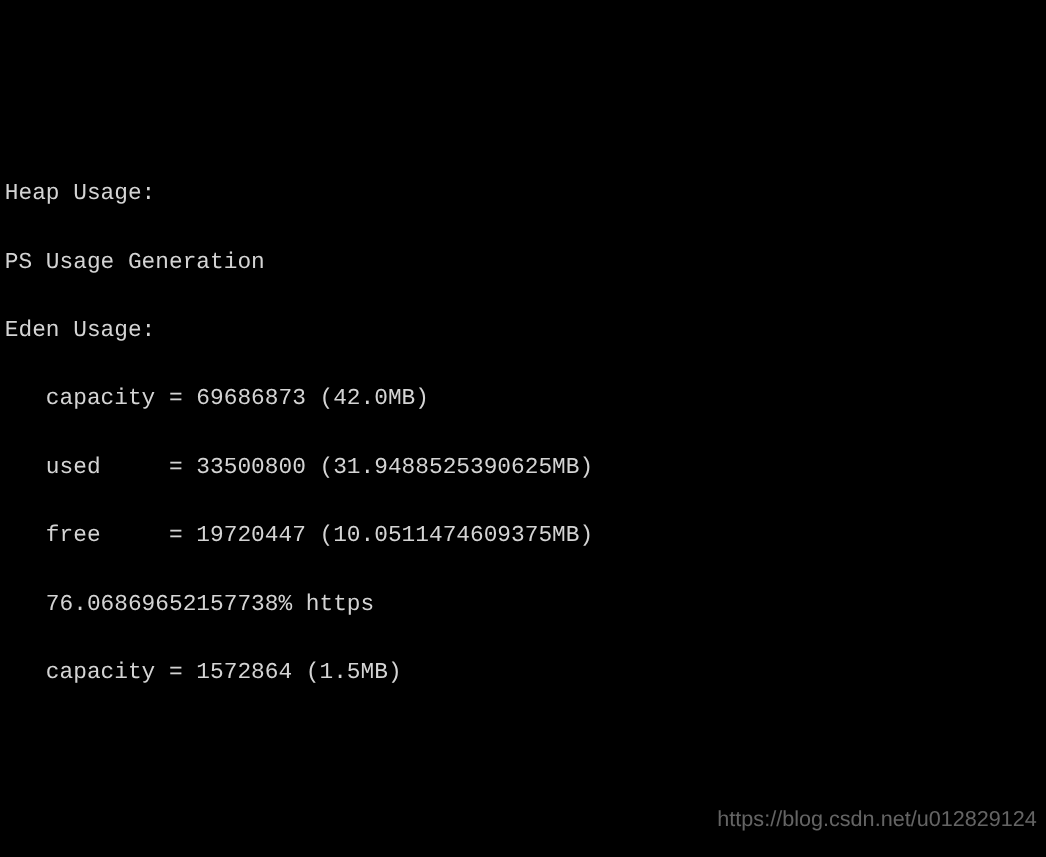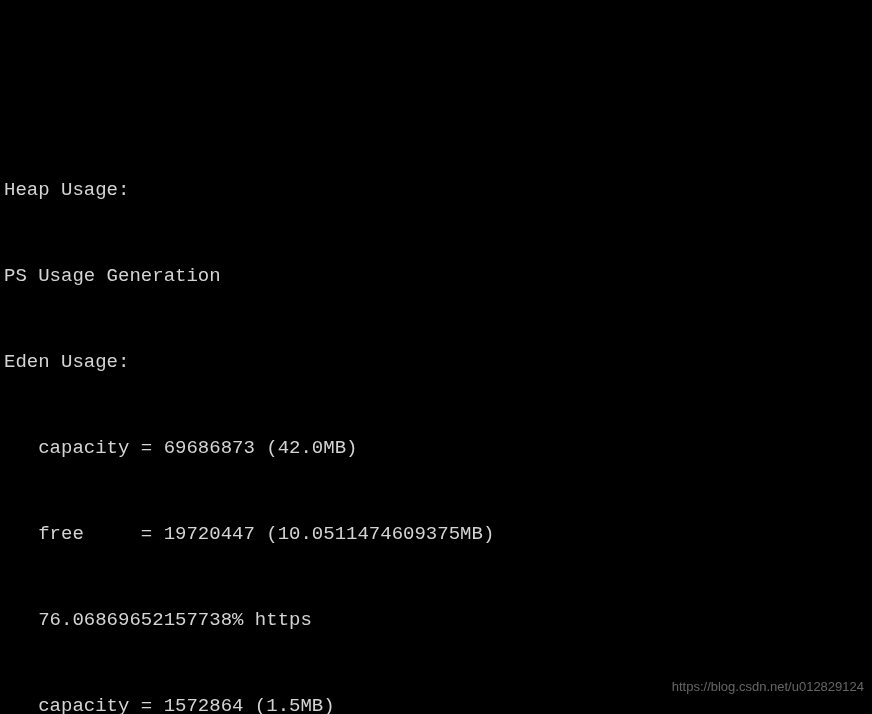--- a/index.html
+++ b/index.html
@@ -15,41 +15,41 @@
       line-height: 1.5;
       padding: 4px 0 0 4px;
       width: 872px;
       height: 714px;
       overflow: hidden;
       position: relative;
       white-space: pre;
     }
     .line {
       display: block;
-      margin-top: 29px;
     }
     .watermark {
       position: absolute;
       right: 8px;
       bottom: 18px;
       color: rgba(200, 200, 200, 0.5);
-      font-size: 13px;
+      font-size: 18px;
       font-family: Arial, sans-serif;
     }
   </style>
 </head>
 <body>
 
 
 
 <div>
 <span class="line">Heap Usage:</span>
 <span class="line">PS Usage Generation</span>
 <span class="line">Eden Usage:</span>
 <span class="line">   capacity = 69686873 (42.0MB)</span>
+<span class="line">   used     = 33500800 (31.9488525390625MB)</span>
 <span class="line">   free     = 19720447 (10.0511474609375MB)</span>
 <span class="line">   76.06869652157738% https</span>
 <span class="line">   capacity = 1572864 (1.5MB)</span>
 
 
 
 
 
 
 

